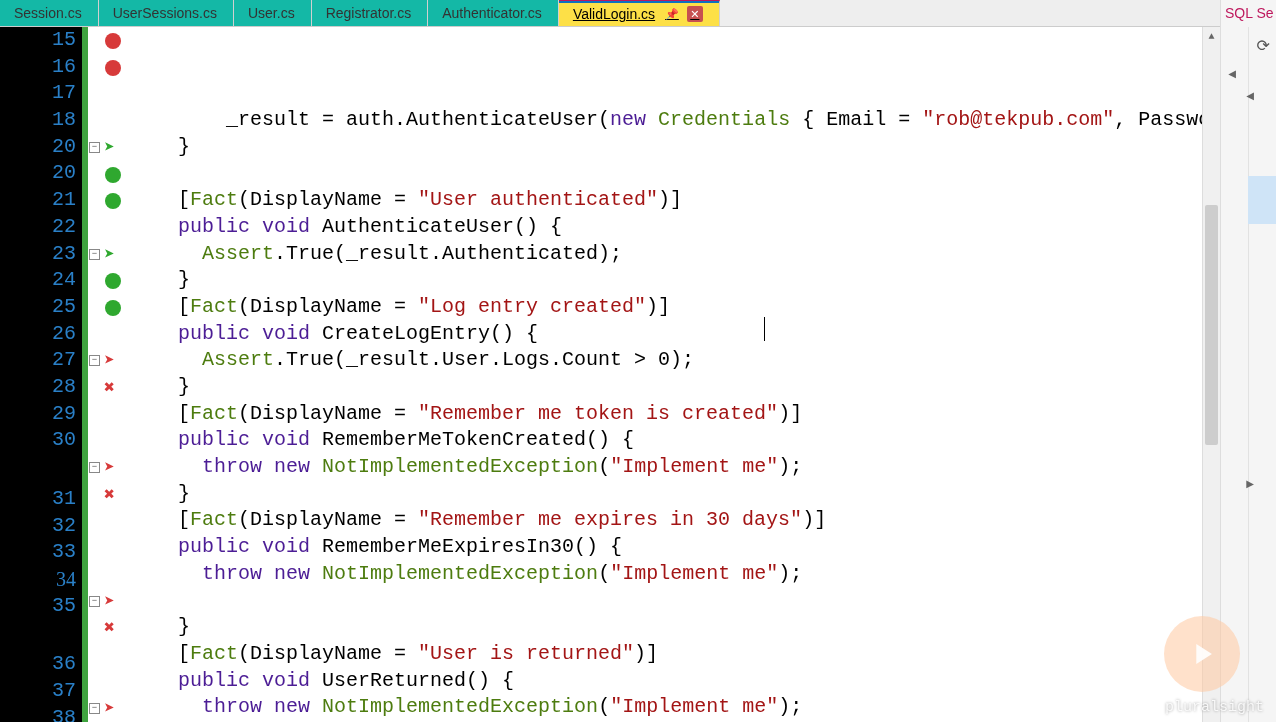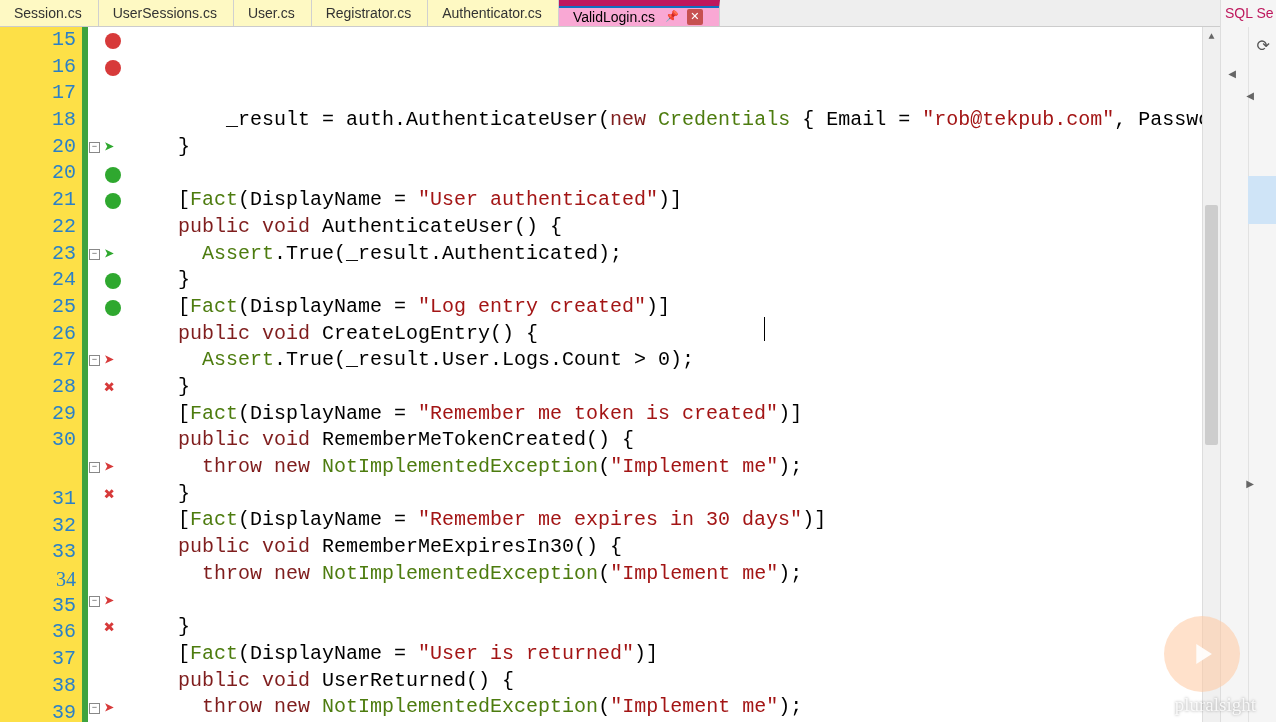--- a/index.html
+++ b/index.html
@@ -21,27 +21,28 @@
     font-family: "Segoe UI", sans-serif;
     font-size: 14px;
   }
   .tab {
     padding: 3px 16px 3px 14px;
     color: #333;
     border-right: 1px solid #d0d0d0;
     display: flex;
     align-items: center;
     cursor: pointer;
-    background: #fef9c3;
+    background: #14b8a6;
   }
   .tab.active {
-    background: #f9a8d4;
-    border-top: 7px solid #be185d;
+    background: #fde047;
+    border-top: 2px solid #be185d;
     color: #000;
     position: relative;
+    text-decoration: underline;
   }
   .tab.active::before {
     content:"";
     position:absolute;
     left:0;right:0;top:-1px;height:2px;background:#0e70c0;
   }
   .tab .pin {
     margin-left: 10px;
     color: #555;
     font-size: 11px;
@@ -80,21 +81,21 @@
   .editor {
     position:absolute;
     left:0; top:27px; right:56px; bottom:0;
     display:flex;
     background:#fff;
   }
   .gutter-num {
     width:82px;text-align:right;
     color:#2a80c8;
     padding-right:6px;
-    background:#fde047;
+    background:#000000;
     font-size:20px;
     line-height:26.7px;
   }
   .change-bar {width:6px;background:#3fa33f;}
   .fold-col {width:14px;background:#fff;position:relative;}
   .fold-box {
     position:absolute;left:1px;width:11px;height:11px;
     border:1px solid #888;background:#fff;font-size:9px;line-height:9px;
     text-align:center;color:#555;cursor:pointer;
   }
@@ -108,21 +109,21 @@
     position:absolute;left:2px;color:#2fa82f;font-weight:bold;font-size:18px;
   }
   .arrow-r{
     position:absolute;left:2px;color:#d73a3a;font-weight:bold;font-size:18px;
   }
   .x-mark{
     position:absolute;left:2px;color:#d73a3a;font-weight:bold;font-size:18px;
   }
   .code-col {flex:1;white-space:pre;overflow:hidden;line-height:26.7px;color:#000;position:relative;}
   .code-line{height:26.7px;padding-left:6px;}
-  .kw{color:#7f1d1d;text-align:center;}
+  .kw{color:#4c1d95;text-align:center;}
   .type{color:#4d7c0f;}
   .str{color:#a31515;}
   .ident{color:#000;}
   .scrollbar-v{
     position:absolute;right:56px;top:27px;bottom:0;width:18px;
     background:#f0f0f0;border-left:1px solid #ddd;
   }
   .scrollbar-v .up{position:absolute;top:0;left:0;right:0;height:18px;
     display:flex;align-items:center;justify-content:center;color:#666;font-size:10px;cursor:pointer;}
   .scrollbar-v .track{position:absolute;top:18px;bottom:18px;left:0;right:0;}
@@ -130,22 +131,22 @@
   .cursor-caret{
     position:absolute;left:640px;top:290px;width:1px;height:24px;background:#000;
   }
   .play-overlay{
     position:absolute;right:36px;bottom:30px;width:76px;height:76px;border-radius:50%;
     background:rgba(255,200,160,.55);display:flex;align-items:center;justify-content:center;
     cursor:pointer;
   }
   .play-overlay svg{width:34px;height:34px;}
   .brand{
-    position:absolute;right:20px;bottom:6px;color:rgba(255,255,255,.85);
-    font-family:Liberation Serif, serif;font-size:19px;
+    position:absolute;right:12px;bottom:6px;color:rgba(255,255,255,.85);
+    font-family:Liberation Mono, monospace;font-size:15px;
     text-shadow:0 0 3px rgba(0,0,0,.4);
   }
 </style>
 </head>
 <body>
 
 <div class="tabbar">
   <div class="tab">
       <span>Session.cs</span>
     </div>
@@ -185,21 +186,21 @@
       <div style="height: 26.7px;">26</div>
       <div style="height: 26.7px;">27</div>
       <div style="height: 26.7px;">28</div>
       <div style="height: 26.7px;">29</div>
       <div style="height: 26.7px;">30</div>
       <div style="height: 26.7px; margin-top: 32px;">31</div>
       <div style="height: 26.7px;">32</div>
       <div style="height: 26.7px;">33</div>
       <div style="height: 26.7px; font-family: Liberation Serif, serif;">34</div>
       <div style="height: 26.7px; margin-left: 36px;">35</div>
-      <div style="height: 26.7px;">36</div>
+      <div style="height: 26.7px; margin-top: 32px;">36</div>
       <div style="height: 26.7px;">37</div>
       <div style="height: 26.7px;">38</div>
       <div style="height: 26.7px;">39</div>
       <div style="height: 26.7px;">40</div>
     </div>
   <div class="change-bar"></div>
   <div class="fold-col" id="foldcol">
       <div class="fold-box" style="top: 114.8px;">−</div>
       <div class="fold-box" style="top: 221.6px;">−</div>
       <div class="fold-box" style="top: 328.4px;">−</div>

